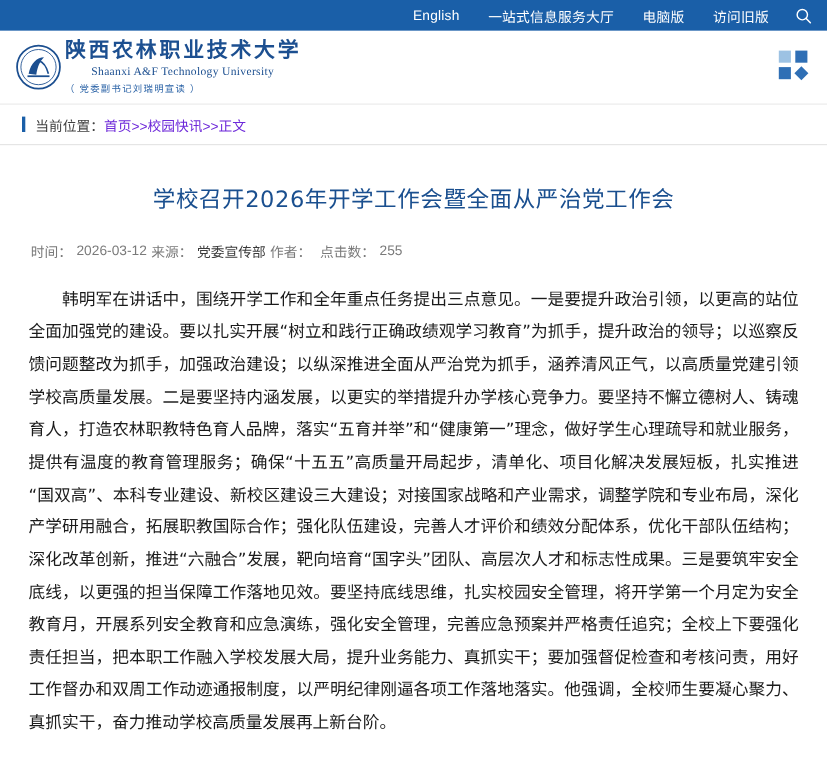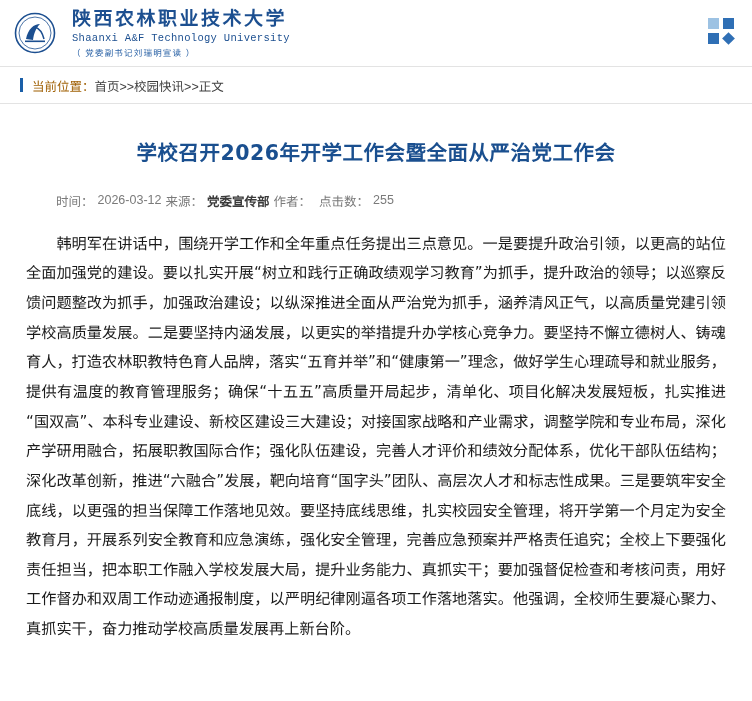--- a/index.html
+++ b/index.html
@@ -51,43 +51,44 @@
     height: 66px;
     background: #ffffff;
     display: flex;
     align-items: center;
     padding: 0 18px 0 14px;
     position: relative;
   }
   .logo-wrap {
     display: flex;
     align-items: center;
-    gap: 16px;
+    gap: 3px;
   }
   .logo-mark {
     width: 42px; height: 42px;
     flex: 0 0 42px;
     position: relative;
   }
   .logo-text { line-height: 1; }
   .logo-cn {
     font-family: "DejaVu Serif", "Liberation Serif", serif;
     font-size: 19px;
     font-weight: 700;
     color: #1c4f90;
     letter-spacing: 2.5px;
     white-space: nowrap;
   }
   .logo-en {
-    font-family: Liberation Mono, monospace;
+    font-family: Liberation Serif, serif;
     font-size: 10.5px;
     color: #1c4f90;
     letter-spacing: 0.3px;
     margin-top: 5px;
     white-space: nowrap;
+    margin-left: 24px;
   }
   .logo-sub {
     font-size: 8.5px;
     color: #2a62a6;
     letter-spacing: 1.2px;
     margin-top: 5px;
     white-space: nowrap;
   }
   .grid-deco {
     position: absolute;
@@ -121,68 +122,79 @@
     padding-left: 20px;
     font-size: 12.5px;
     color: #333333;
   }
   .crumb-bar {
     width: 3px;
     height: 14px;
     background: #1a5fa8;
     margin-right: 9px;
   }
-  .crumb-label { color: #a16207; }
-  .crumb-links { color: #404040; }
+  .crumb-label { color: #404040; }
+  .crumb-links { color: #6d28d9; }
 
   
   .article {
     padding: 26px 26px 10px 26px;
   }
   .art-title {
     text-align: center;
     font-size: 20.5px;
-    font-weight: 700;
+    font-weight: 400;
     color: #1a4f8f;
     line-height: 1.5;
     letter-spacing: 0.5px;
     margin: 8px 0 0 0;
     font-family: "DejaVu Sans", "Liberation Sans", sans-serif;
   }
   .art-meta {
     margin-top: 22px;
     font-size: 12.5px;
     color: #7a7a7a;
     display: flex;
     align-items: center;
     gap: 4px;
     padding-left: 2px;
-    margin-left: 28px;
-  }
-  .art-meta .m-strong { color: #3a3a3a; font-weight: 700; }
+  }
+  .art-meta .m-strong { color: #3a3a3a; font-weight: 400; }
   .art-meta .m-item { white-space: nowrap; }
 
   .art-body {
     margin-top: 20px;
     font-size: 15.2px;
     line-height: 1.95;
     color: #1b1b1b;
     text-align: justify;
     font-family: "DejaVu Sans", "Liberation Sans", sans-serif;
   }
   .art-body p {
     margin: 0 0 2px 0;
     text-indent: 2em;
   }
 </style>
 </head>
 <body>
 
 <div class="page">
 
+  <div class="topbar">
+    <a class="tb-item">English</a>
+    <a class="tb-item">一站式信息服务大厅</a>
+    <a class="tb-item">电脑版</a>
+    <a class="tb-item">访问旧版</a>
+    <span class="tb-search">
+      <svg width="15" height="15" viewBox="0 0 16 16" aria-hidden="true">
+        <circle cx="6.8" cy="6.8" r="5" fill="none" stroke="#ffffff" stroke-width="1.4"></circle>
+        <line x1="10.5" y1="10.5" x2="14.6" y2="14.6" stroke="#ffffff" stroke-width="1.5" stroke-linecap="round"></line>
+      </svg>
+    </span>
+  </div>
 
   <div class="logoband">
     <div class="logo-wrap">
       <div class="logo-mark">
         <svg width="42" height="42" viewBox="0 0 42 42" aria-hidden="true">
           <circle cx="21" cy="21" r="19.5" fill="none" stroke="#1c4f90" stroke-width="1.6"></circle>
           <circle cx="21" cy="21" r="16" fill="none" stroke="#1c4f90" stroke-width="0.8"></circle>
           <path d="M12 27 C14 17, 20 12, 26 12 C22 16, 20 21, 19 28 Z" fill="#1c4f90"></path>
           <path d="M30 27 C28 19, 24 16, 21 15" fill="none" stroke="#1c4f90" stroke-width="1.5"></path>
           <rect x="11" y="28.5" width="20" height="1.6" fill="#1c4f90"></rect>

